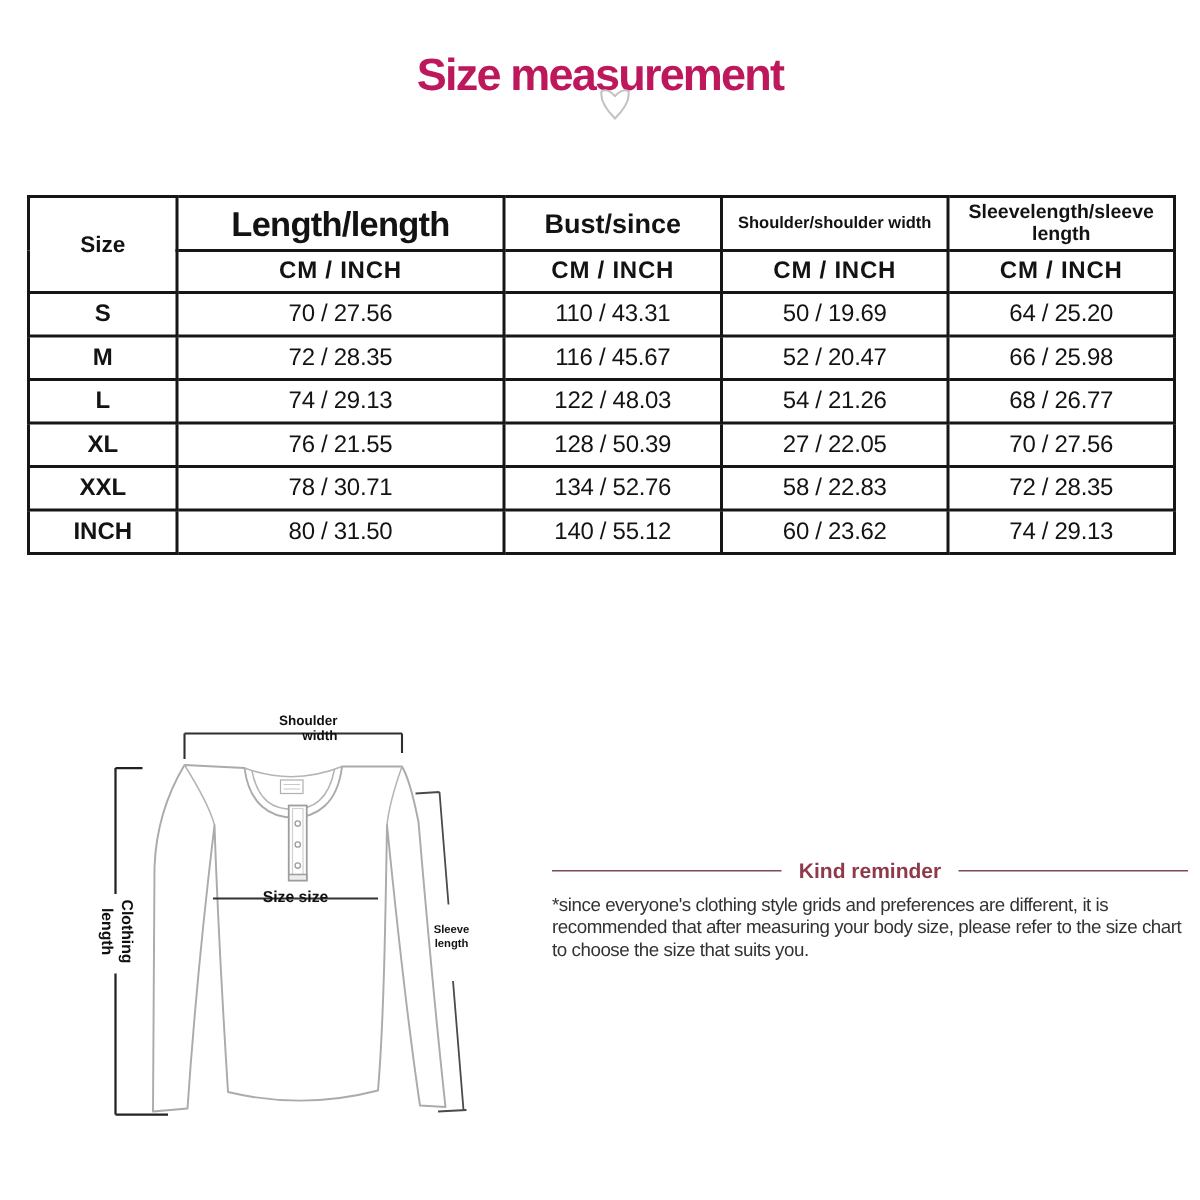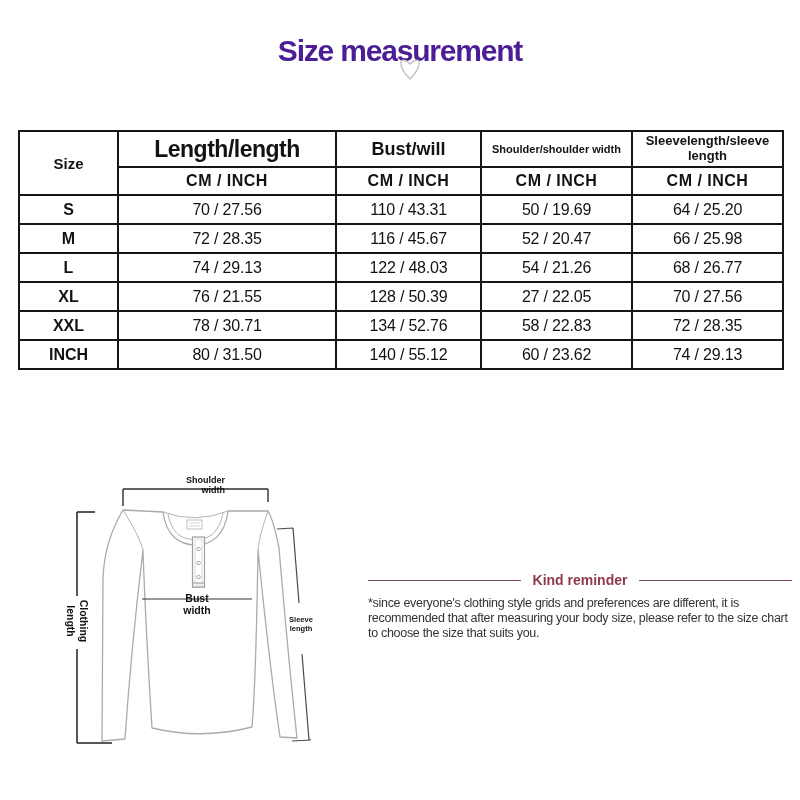--- a/index.html
+++ b/index.html
@@ -1,21 +1,21 @@
 <!DOCTYPE html>
 <html><head>
 <meta charset="utf-8">
 <style>
   html,body{margin:0;padding:0;background:#fff;}
   .canvas{position:relative;width:800px;height:800px;background:#ffffff;overflow:hidden;
           font-family:"Liberation Sans",sans-serif;color:#151515;}
 
   
   .page-title{position:absolute;top:34px;left:0;width:800px;text-align:center;
-              font-size:30px;font-weight:bold;letter-spacing:-1.2px;color:#4c1d95;}
+              font-size:30px;font-weight:bold;letter-spacing:-1.2px;color:#be185d;}
   .title-decor{position:absolute;left:397px;top:58px;}
 
   
   table.size-table{position:absolute;left:18px;top:130px;width:764px;
                    border-collapse:collapse;table-layout:fixed;}
   .size-table th,.size-table td{border:2px solid #161616;text-align:center;
                    vertical-align:middle;padding:0;color:#131313;}
   .row-colhead{height:36px;}
   .row-units{height:28px;}
   .row-data{height:29px;}
@@ -61,21 +61,21 @@
       <col style="width:99px">
         <col style="width:218px">
         <col style="width:145px">
       <col style="width:151px">
         <col style="width:151px">
     </colgroup>
     <tbody>
         <tr class="row-colhead">
       <th class="corner" rowspan="2">Size</th>
       <th class="h-length">Length/length</th>
-      <th class="h-bust">Bust/will</th>
+      <th class="h-bust">Bust/since</th>
       <th class="h-shoulder">Shoulder/shoulder width</th>
       <th class="h-sleeve">Sleevelength/sleeve length</th>
     </tr>
     <tr class="row-units">
       <td class="unit">CM / INCH</td>
       <td class="unit">CM / INCH</td>
       <td class="unit">CM / INCH</td>
       <td class="unit">CM / INCH</td>
     </tr>
     <tr class="row-data">
@@ -153,21 +153,21 @@
 
     <path d="M22 62 L40 62 M22 62 L22 146 M22 199 L22 293 M22 293 L57 293" fill="none" stroke="#222222" stroke-width="1.5"></path>
 
     <path d="M87 149 L197 149" fill="none" stroke="#333333" stroke-width="1.2"></path>
 
     <path d="M222 79 L238 78 M238 78 L244 153 M247 204 L254 290 M237 291 L256 290" fill="none" stroke="#4a4a4a" stroke-width="1.2"></path>
   </svg>
 
   <div class="diagram-label lbl-shoulder">Shoulder width</div>
   <div class="diagram-label lbl-clothing">Clothing length</div>
-  <div class="diagram-label lbl-bust">Bust width</div>
+  <div class="diagram-label lbl-bust">Size size</div>
   <div class="diagram-label lbl-sleeve">Sleeve length</div>
 
   <div class="reminder">
     <div class="reminder-head">
       <div class="reminder-line"></div>
       <div class="reminder-title">Kind reminder</div>
       <div class="reminder-line"></div>
     </div>
     <div class="reminder-big">*since everyone's clothing style grids and preferences are different, it is recommended that after measuring your body size, please refer to the size chart to choose the size that suits you.</div>
   </div>

